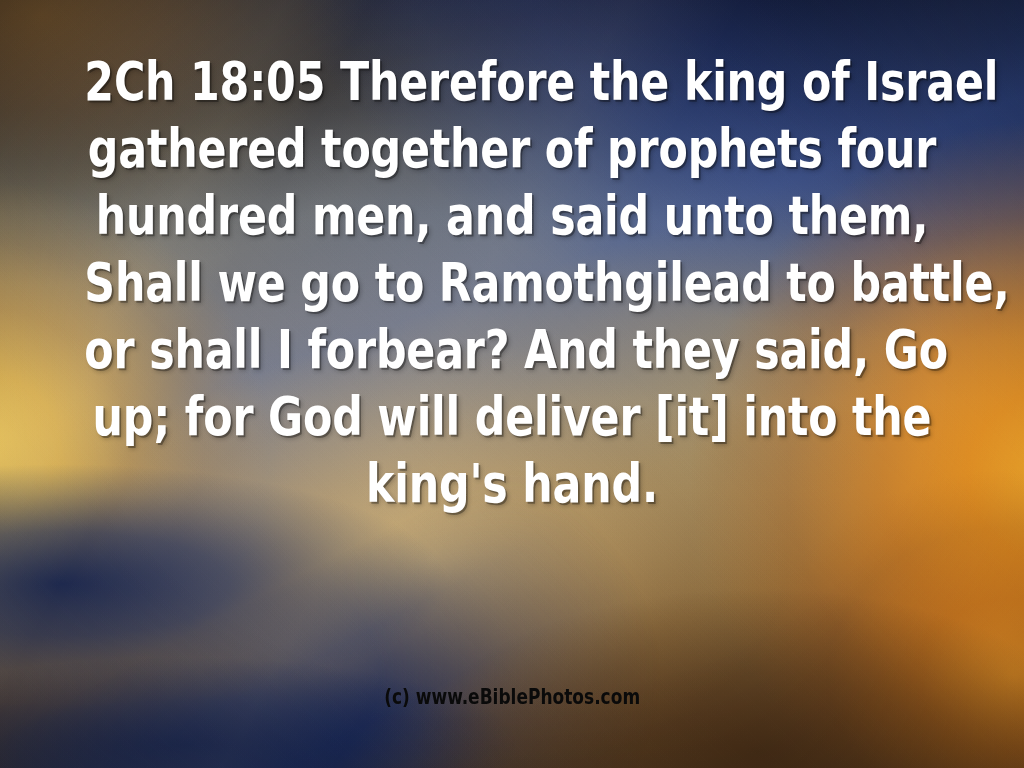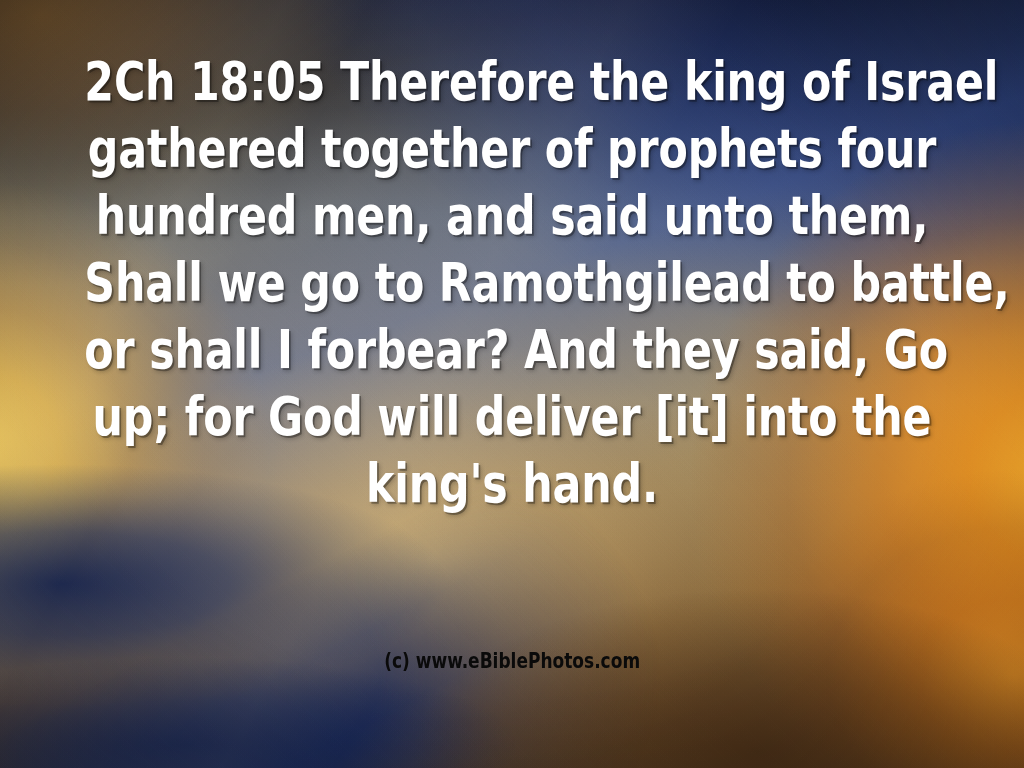--- a/index.html
+++ b/index.html
@@ -211,21 +211,21 @@
     transform-origin: center center;
     text-shadow:
       2px 2px 0 rgba(0,0,0,0.30),
       3px 3px 5px rgba(0,0,0,0.22);
   }
 
   
   .credit {
     position: absolute;
     left: 0;
-    top: 650px;
+    top: 686px;
     width: 1024px;
     text-align: center;
     z-index: 6;
   }
   .credit-text {
     display: inline-block;
     color: #0a0a0a;
     font-family: "Liberation Sans Narrow", "DejaVu Sans Condensed", "Liberation Sans", sans-serif;
     font-weight: 700;
     font-size: 21px;

